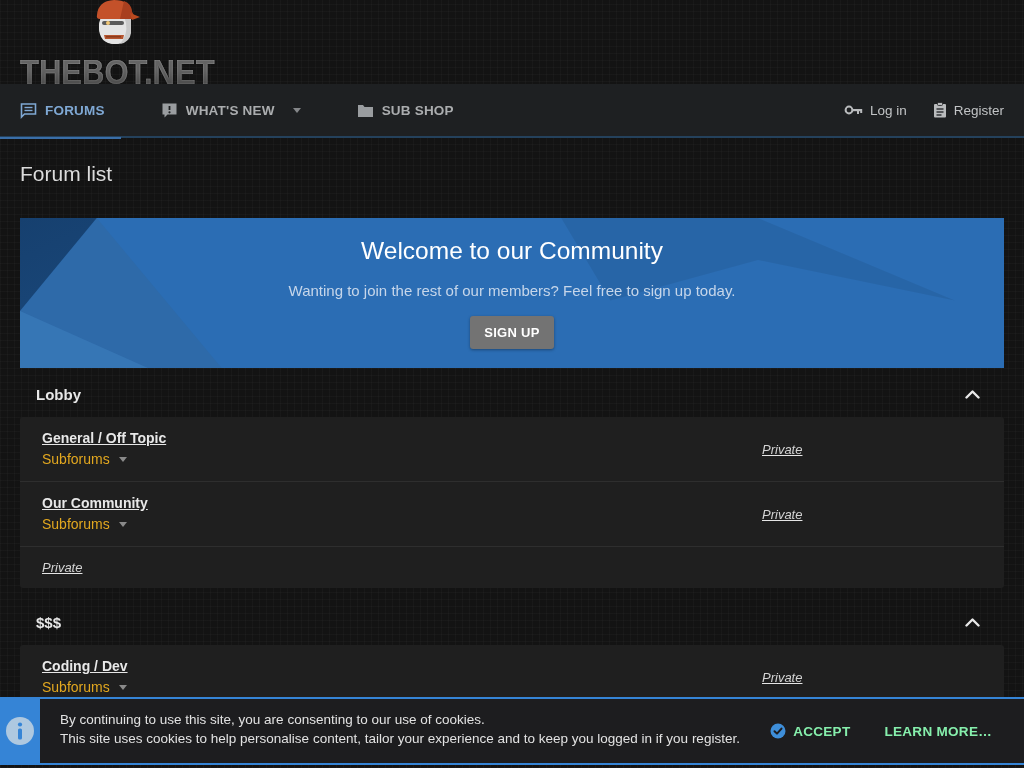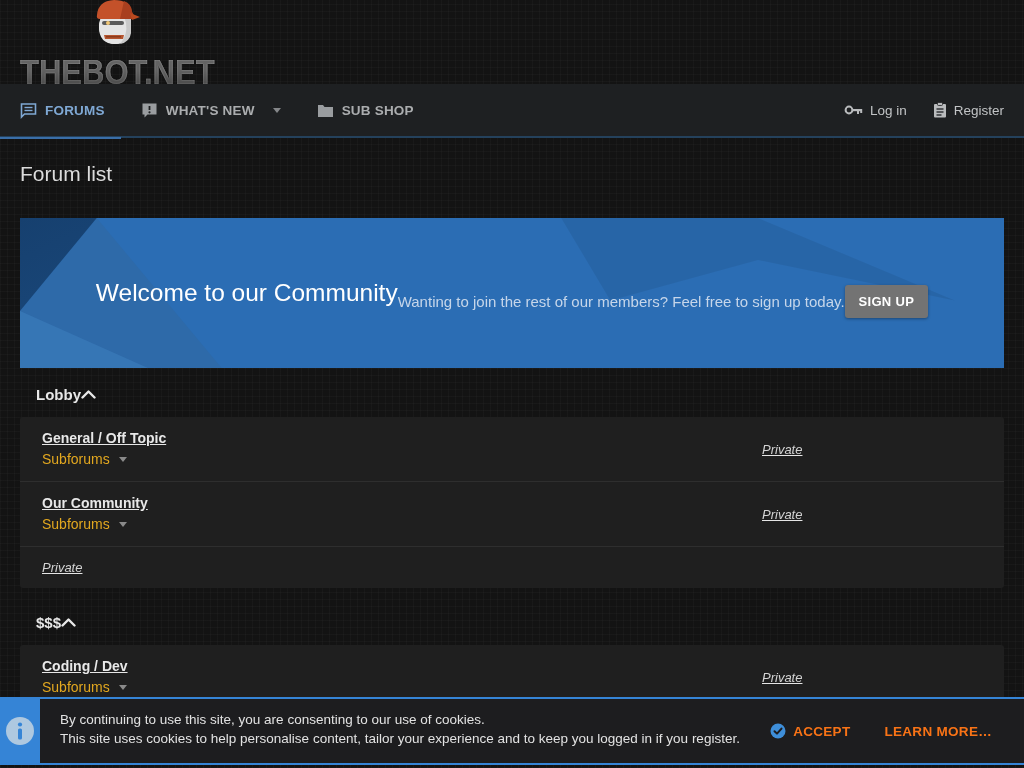--- a/index.html
+++ b/index.html
@@ -23,21 +23,21 @@
     -webkit-background-clip: text; background-clip: text;
     -webkit-text-fill-color: transparent; color: #e9e9e9;
     transform: scaleY(1.12); text-shadow: 0 0 1px rgba(0,0,0,.6);
   }
 
   
   .main-nav {
     height: 54px; background: #1e2022; display: flex; align-items: center;
     padding: 0 20px; position: relative; border-bottom: 2px solid #24415c;
   }
-  .nav-left { display: flex; align-items: center; gap: 36px; flex: 1; }
+  .nav-left { display: flex; align-items: center; gap: 56px; flex: 1; }
   .nav-right { display: flex; align-items: center; gap: 26px; }
   .nav-item {
     display: flex; align-items: center; gap: 8px; color: #abadaf;
     font-size: 13.5px; font-weight: bold; letter-spacing: .2px; cursor: pointer;
     height: 54px;
   }
   .nav-item.active { color: #7fa8d4; position: relative; }
   .nav-item.active::after {
     content: ""; position: absolute; left: -36px; right: -16px; bottom: -2px;
     height: 2px; background: #3a6ea8;
@@ -49,39 +49,39 @@
     border-top: 5px solid #85878a; margin-left: 2px;
   }
 
   
   .content { padding: 0 20px; }
   .page-title { font-size: 21px; font-weight: 400; color: #dcdcdc; margin: 24px 0 32px 0; }
 
   
   .banner {
     position: relative; height: 150px; background: #2b6db4; overflow: hidden;
-    display: flex; flex-direction: row; align-items: center; justify-content: center;
+    display: flex; flex-direction: column; align-items: center; justify-content: center;
   }
   .banner .shape { position: absolute; inset: 0; pointer-events: none; }
   .shape-mid { background: #2e6aa9; clip-path: polygon(7.8% 0, 20.5% 100%, 0 100%, 0 62%); }
   .shape-dark { background: linear-gradient(155deg, #16406f, #245d9a); clip-path: polygon(0 0, 7.8% 0, 0 62%); }
   .shape-light { background: #3e7fbf; clip-path: polygon(0 62%, 13% 100%, 0 100%); opacity: .55; }
   .shape-chevron { background: rgba(0,0,0,0.07); clip-path: polygon(55% 0, 75% 0, 95% 55%, 75% 28%, 60% 55%); }
   .banner-title { position: relative; color: #ffffff; font-size: 24.5px; font-weight: 400; }
   .banner-subtitle { position: relative; color: #c6d6ea; font-size: 15px; margin-top: 17px; }
   .signup-btn {
     position: relative; margin-top: 17px; background: #737373; color: #ffffff;
     border: none; border-radius: 3px; padding: 9px 14px; font-size: 13px; font-weight: bold;
     font-family: inherit; letter-spacing: .3px; cursor: pointer;
     box-shadow: 0 1px 3px rgba(0,0,0,.35);
   }
 
   
   .category-head {
-    display: flex; align-items: center; justify-content: flex-start;
+    display: flex; align-items: center; justify-content: space-between;
     padding: 18px 24px 14px 16px; 
   }
   .category-name { font-size: 15px; font-weight: bold; color: #e8e8e8; }
   .collapse-toggle { cursor: pointer; display: flex; align-items: center; }
 
   .forum-panel { background: #1f1f1f; border-radius: 3px; }
   .forum-row { display: flex; align-items: center; padding: 13px 22px; text-decoration: underline; }
   .forum-row + .forum-row { border-top: 1px solid #2e2e2e; }
   .forum-info { flex: 1; }
   .forum-title { font-size: 14px; font-weight: bold; color: #e8e8e8; cursor: pointer; }
@@ -104,21 +104,21 @@
     display: flex; align-items: stretch; height: 68px;
   }
   .cookie-info-cell {
     width: 40px; background: #3584d6; display: flex; align-items: center; justify-content: center;
     flex: 0 0 auto;
   }
   .cookie-text { flex: 1; padding: 11px 20px 0 20px; color: #e2e2e2; font-size: 13.5px; line-height: 19px; }
   .cookie-actions { display: flex; align-items: center; gap: 34px; padding-right: 32px; }
   .cookie-btn {
     display: flex; align-items: center; gap: 7px; background: none; border: none;
-    color: #f97316; font-size: 13.5px; font-weight: bold; letter-spacing: .3px;
+    color: #86efac; font-size: 13.5px; font-weight: bold; letter-spacing: .3px;
     font-family: inherit; cursor: pointer; white-space: nowrap;
   }
 </style>
 </head>
 <body>
 
 <header class="site-header">
   <a class="logo">
     <span style="display:flex;">
       <svg width="54" height="58" viewBox="0 0 54 58">

